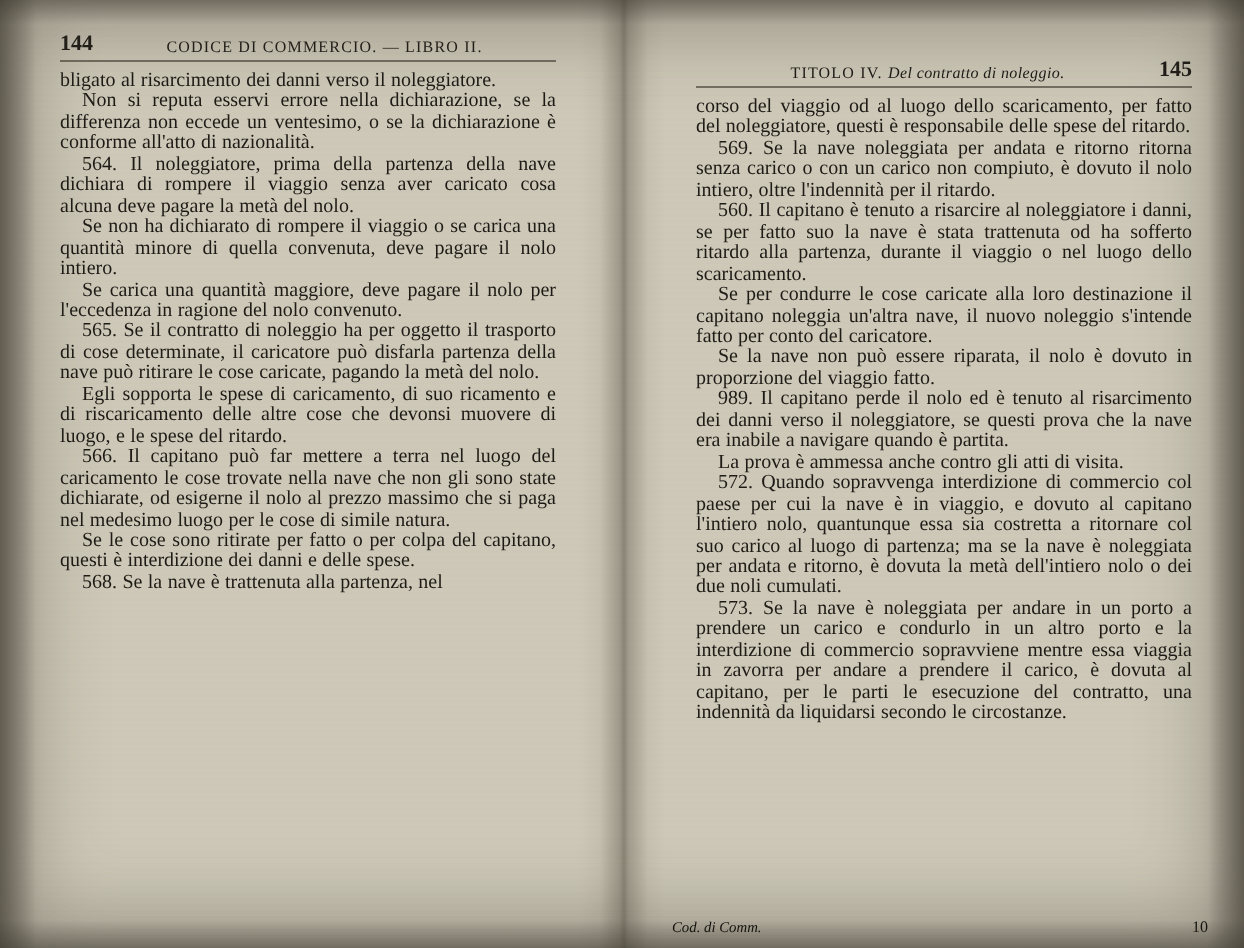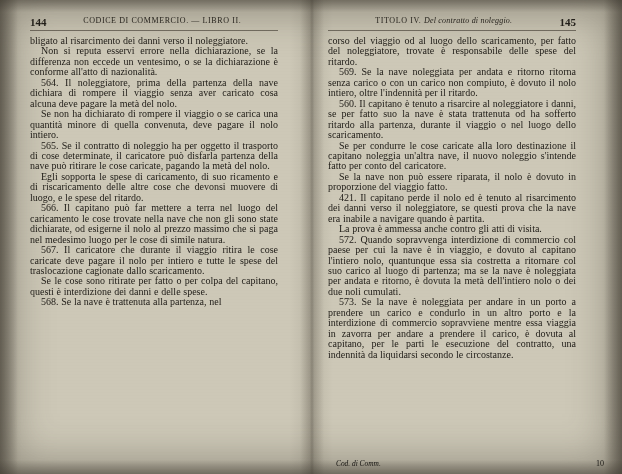--- a/index.html
+++ b/index.html
@@ -56,25 +56,25 @@
       repeating-linear-gradient(0deg, rgba(0,0,0,0.035) 0px, rgba(0,0,0,0) 1px, rgba(0,0,0,0) 2px, rgba(255,255,255,0.03) 3px);
   }
 
   .col {
     position: absolute;
     top: 16px;
     width: 248px;
     color: #1e1b16;
   }
   .col.left  { left: 30px; }
-  .col.right { left: 328px; }
+  .col.right { left: 348px; margin-top: 13px; }
 
   .runhead {
     display: flex;
-    align-items: flex-start;
+    align-items: flex-end;
     font-size: 8.6px;
     letter-spacing: .35px;
     margin-bottom: 2px;
     height: 12px;
   }
   .runhead .folio {
     font-size: 11px;
     font-weight: bold;
     letter-spacing: 0;
   }
@@ -150,45 +150,45 @@
     <div class="runhead">
       <span class="folio">144</span>
       <span class="title">CODICE DI COMMERCIO. — LIBRO II.</span>
     </div>
     <div class="rule"></div>
     <div class="body">
       <p class="noindent">bligato al risarcimento dei danni verso il noleggiatore.</p>
       <p>Non si reputa esservi errore nella dichiarazione, se la differenza non eccede un ventesimo, o se la dichiarazione è conforme all'atto di nazionalità.</p>
       <p>564. Il noleggiatore, prima della partenza della nave dichiara di rompere il viaggio senza aver caricato cosa alcuna deve pagare la metà del nolo.</p>
       <p>Se non ha dichiarato di rompere il viaggio o se carica una quantità minore di quella convenuta, deve pagare il nolo intiero.</p>
+      <p>Se carica una quantità maggiore, deve pagare il nolo per l'eccedenza in ragione del nolo convenuto.</p>
       <p>565. Se il contratto di noleggio ha per oggetto il trasporto di cose determinate, il caricatore può disfarla partenza della nave può ritirare le cose caricate, pagando la metà del nolo.</p>
       <p>Egli sopporta le spese di caricamento, di suo ricamento e di riscaricamento delle altre cose che devonsi muovere di luogo, e le spese del ritardo.</p>
       <p>566. Il capitano può far mettere a terra nel luogo del caricamento le cose trovate nella nave che non gli sono state dichiarate, od esigerne il nolo al prezzo massimo che si paga nel medesimo luogo per le cose di simile natura.</p>
-      <p>567. Il caricatore che durante il viaggio ritira le cose caricate deve pagare il nolo per intiero e tutte le spese del traslocazione cagionate dallo scaricamento.</p>
       <p>Se le cose sono ritirate per fatto o per colpa del capitano, questi è interdizione dei danni e delle spese.</p>
       <p>568. Se la nave è trattenuta alla partenza, nel</p>
     </div>
   </div>
 
   <div class="col right">
     <div class="runhead right">
       <span class="title">
         <span class="sc">TITOLO IV.</span>
         <i>Del contratto di noleggio.</i>
       </span>
       <span class="folio">145</span>
     </div>
     <div class="rule"></div>
     <div class="body">
-      <p class="noindent">corso del viaggio od al luogo dello scaricamento, per fatto del noleggiatore, trovate è responsabile delle spese del ritardo.</p>
+      <p class="noindent">corso del viaggio od al luogo dello scaricamento, per fatto del noleggiatore, questi è responsabile delle spese del ritardo.</p>
       <p>569. Se la nave noleggiata per andata e ritorno ritorna senza carico o con un carico non compiuto, è dovuto il nolo intiero, oltre l'indennità per il ritardo.</p>
       <p>560. Il capitano è tenuto a risarcire al noleggiatore i danni, se per fatto suo la nave è stata trattenuta od ha sofferto ritardo alla partenza, durante il viaggio o nel luogo dello scaricamento.</p>
       <p>Se per condurre le cose caricate alla loro destinazione il capitano noleggia un'altra nave, il nuovo noleggio s'intende fatto per conto del caricatore.</p>
       <p>Se la nave non può essere riparata, il nolo è dovuto in proporzione del viaggio fatto.</p>
-      <p>421. Il capitano perde il nolo ed è tenuto al risarcimento dei danni verso il noleggiatore, se questi prova che la nave era inabile a navigare quando è partita.</p>
+      <p>989. Il capitano perde il nolo ed è tenuto al risarcimento dei danni verso il noleggiatore, se questi prova che la nave era inabile a navigare quando è partita.</p>
       <p>La prova è ammessa anche contro gli atti di visita.</p>
       <p>572. Quando sopravvenga interdizione di commercio col paese per cui la nave è in viaggio, e dovuto al capitano l'intiero nolo, quantunque essa sia costretta a ritornare col suo carico al luogo di partenza; ma se la nave è noleggiata per andata e ritorno, è dovuta la metà dell'intiero nolo o dei due noli cumulati.</p>
       <p>573. Se la nave è noleggiata per andare in un porto a prendere un carico e condurlo in un altro porto e la interdizione di commercio sopravviene mentre essa viaggia in zavorra per andare a prendere il carico, è dovuta al capitano, per le parti le esecuzione del contratto, una indennità da liquidarsi secondo le circostanze.</p>
     </div>
   </div>
 
   <div class="footline l">Cod. di Comm.</div>
   <div class="footline r">10</div>
 
   <div class="grain"></div>

